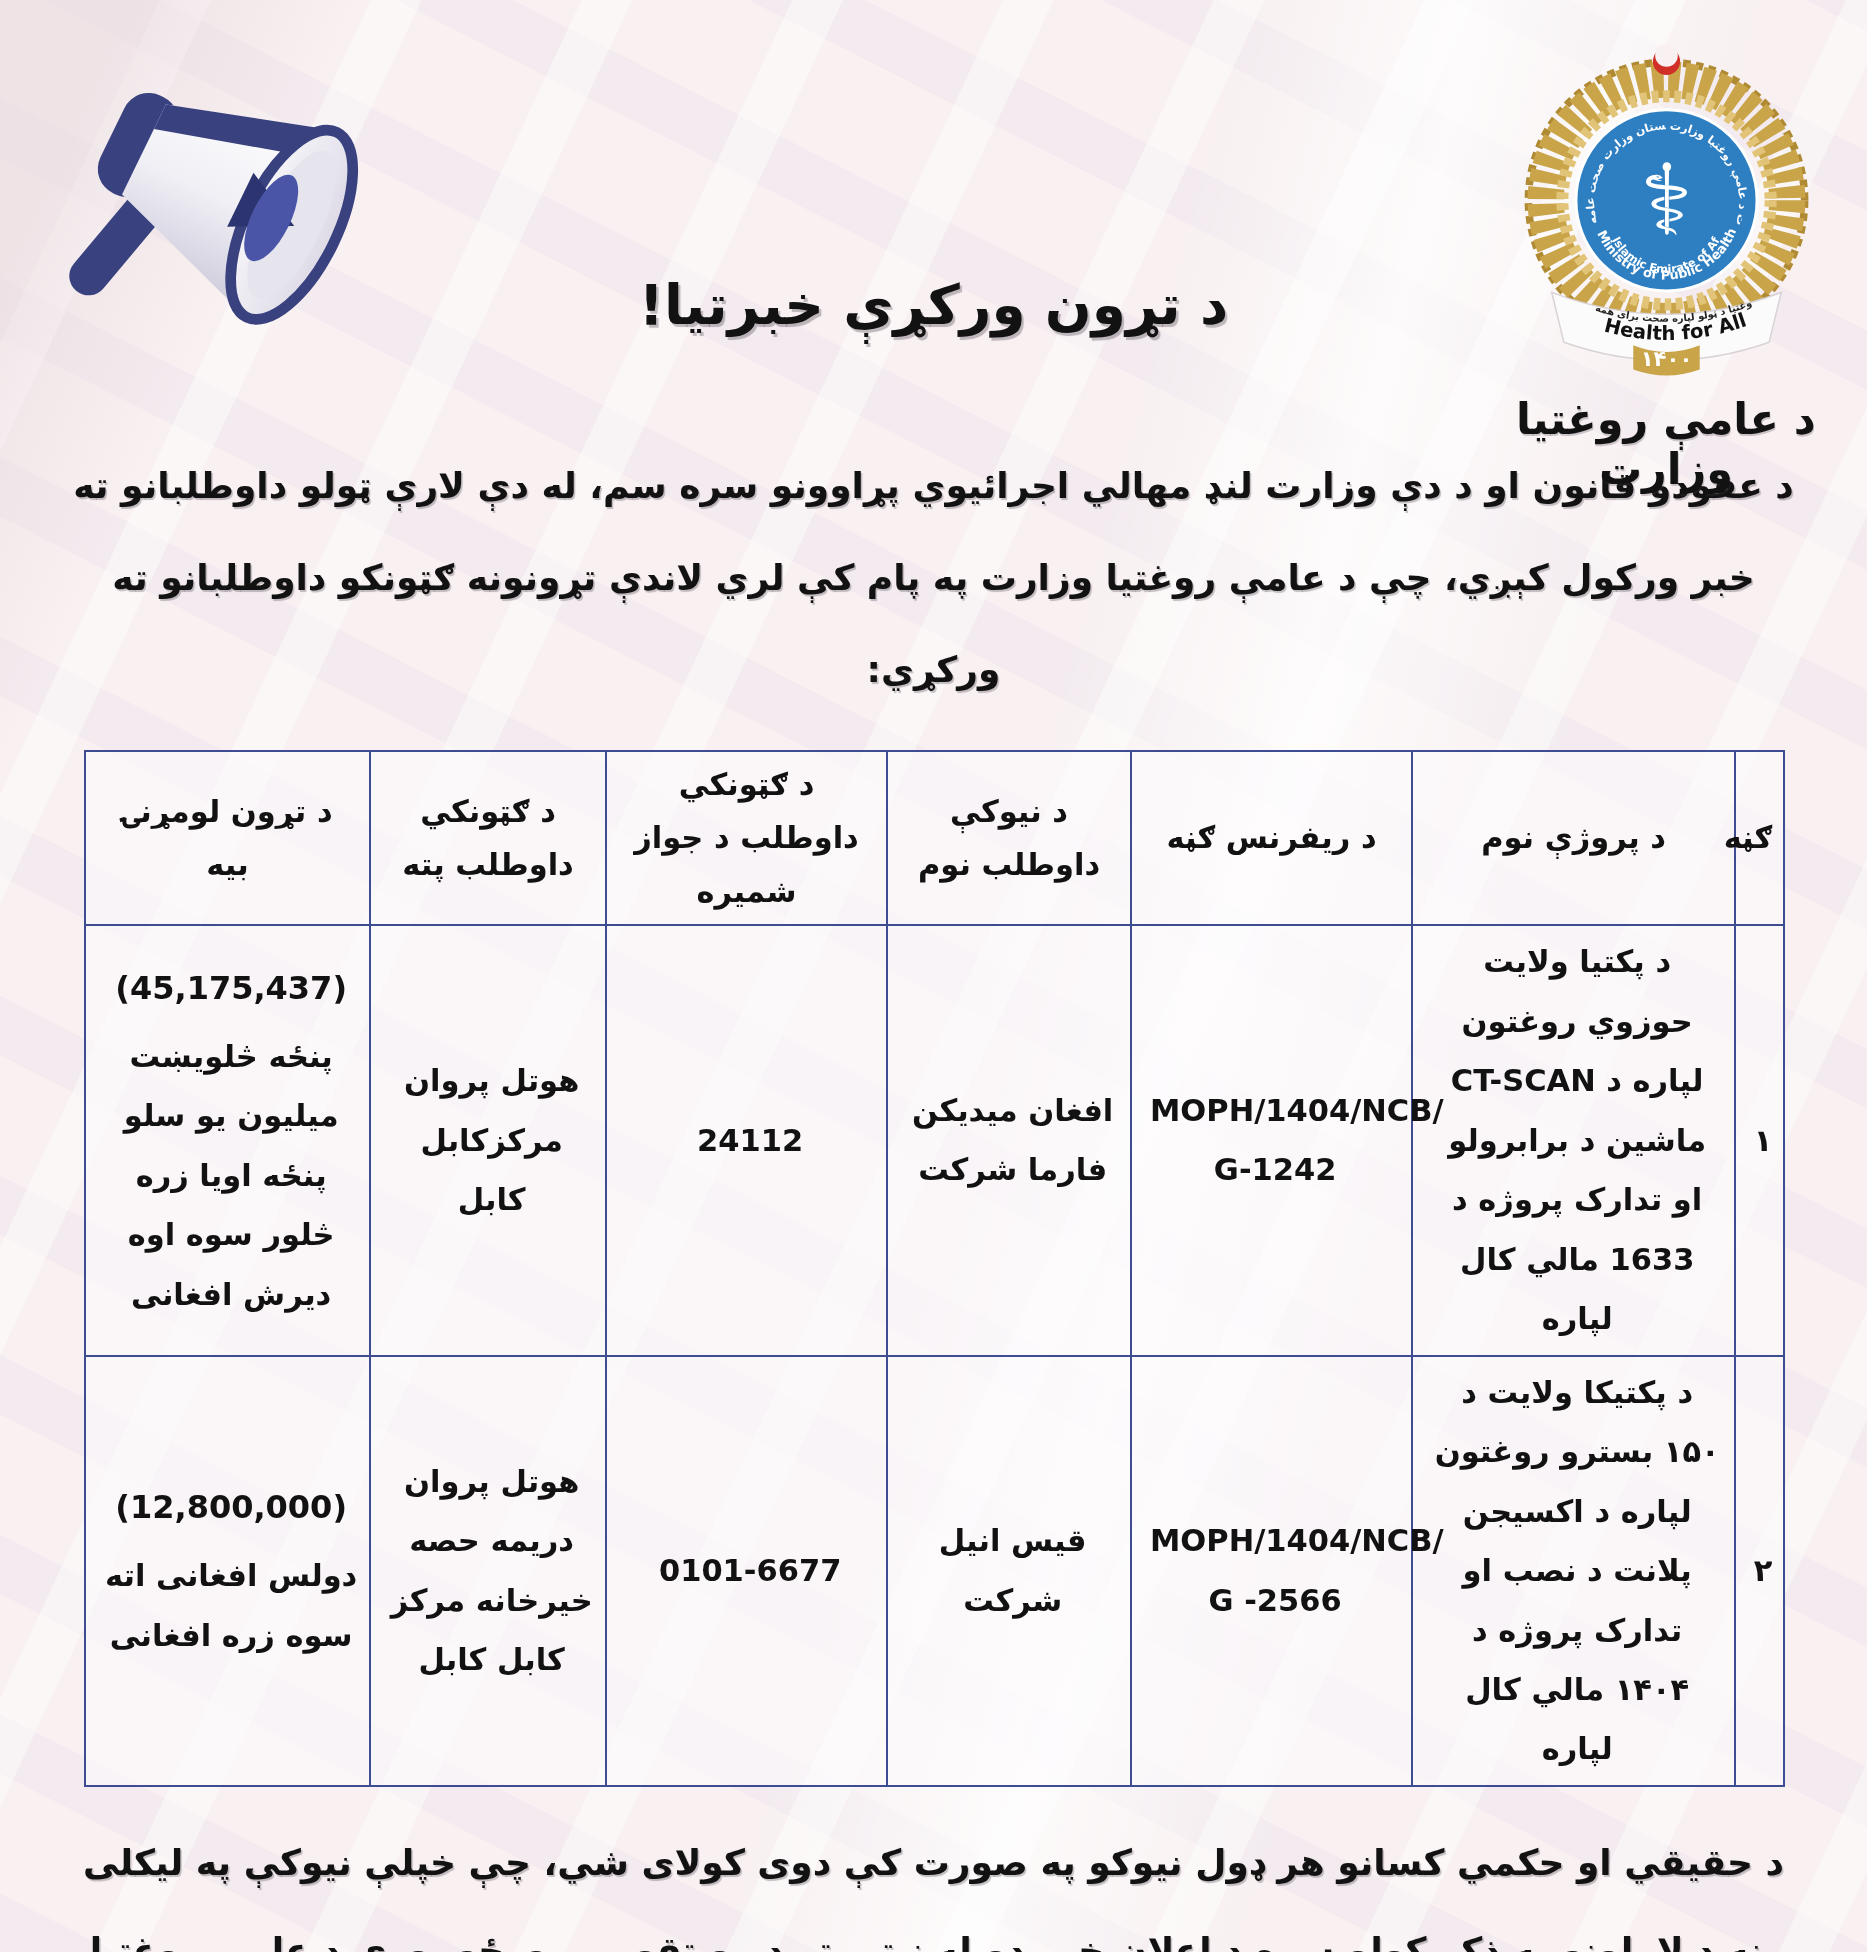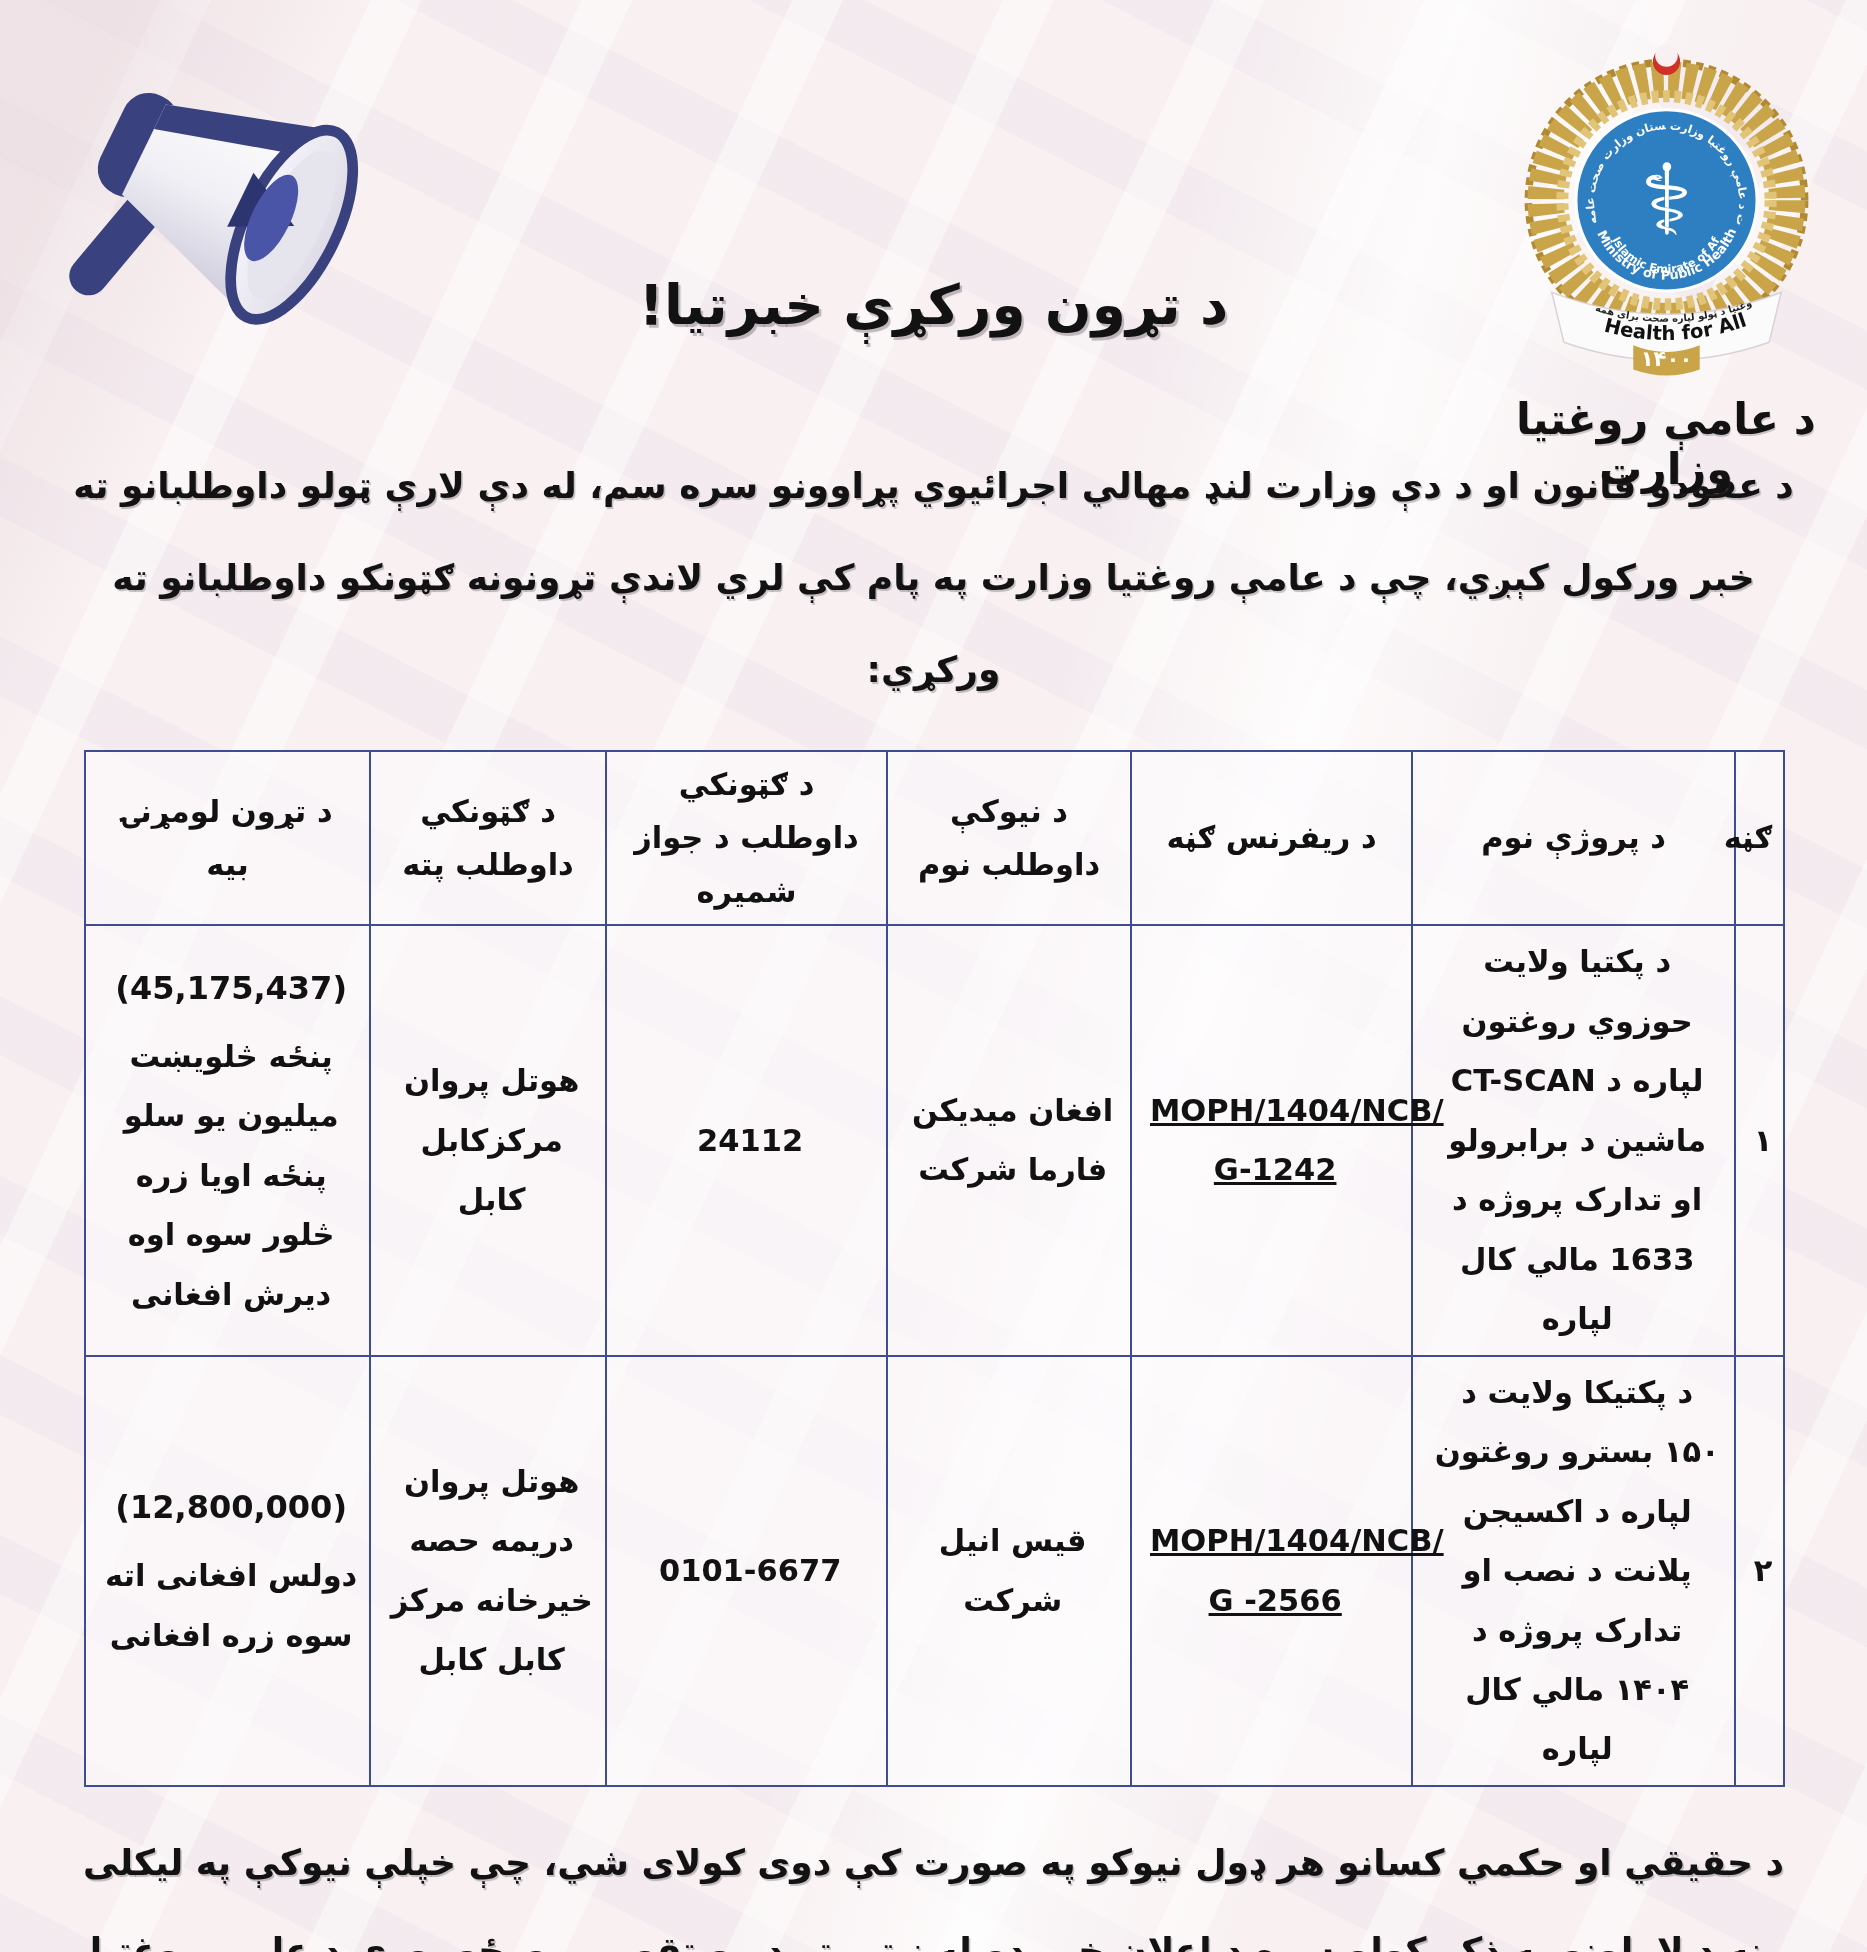--- a/index.html
+++ b/index.html
@@ -74,21 +74,21 @@
   tr.data-row-1 { height: 323px; }
   tr.data-row-2 { height: 319px; }
   .col-num      { width: 49px;  }
   .col-project  { width: 323px; }
   .col-ref      { width: 281px; }
   .col-bidder   { width: 244px; }
   .col-license  { width: 281px; }
   .col-address  { width: 236px; }
   .col-price    { width: 285px; }
   .ltr { direction: ltr; unicode-bidi: isolate; display: inline-block; }
-  .ref-line { display: block; direction: ltr; text-decoration: underline; }
+  .ref-line { display: block; direction: ltr; }
   .price-figure { display: block; direction: ltr; font-size: 32px; margin-bottom: 7.6px; }
   .row-num { font-size: 40px; }
 
   .footer-text {
     direction: rtl;
     margin: 32px 60px 0;
     text-align: center;
     font-size: 36px; font-weight: bold;
     line-height: 2.45;
     text-shadow: 1.5px 2.3px 0.8px rgba(55,45,60,0.28);

